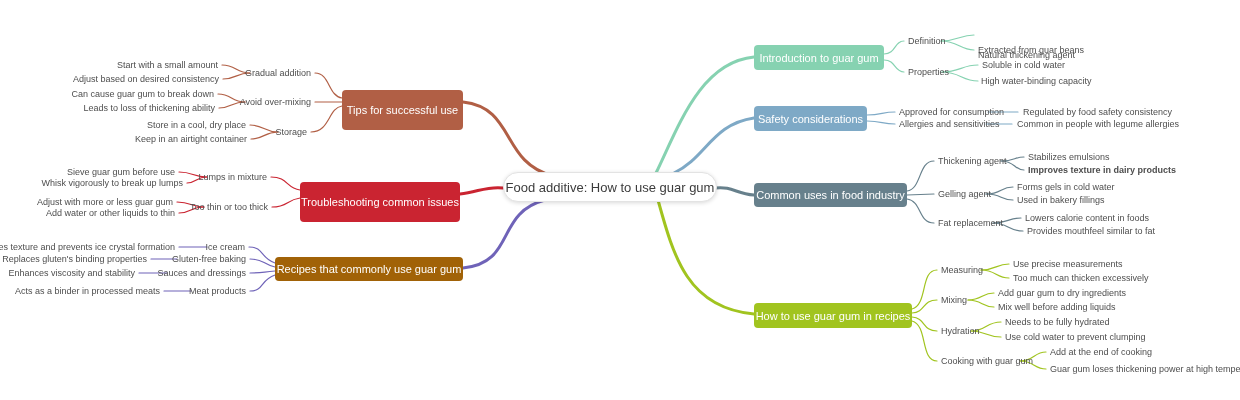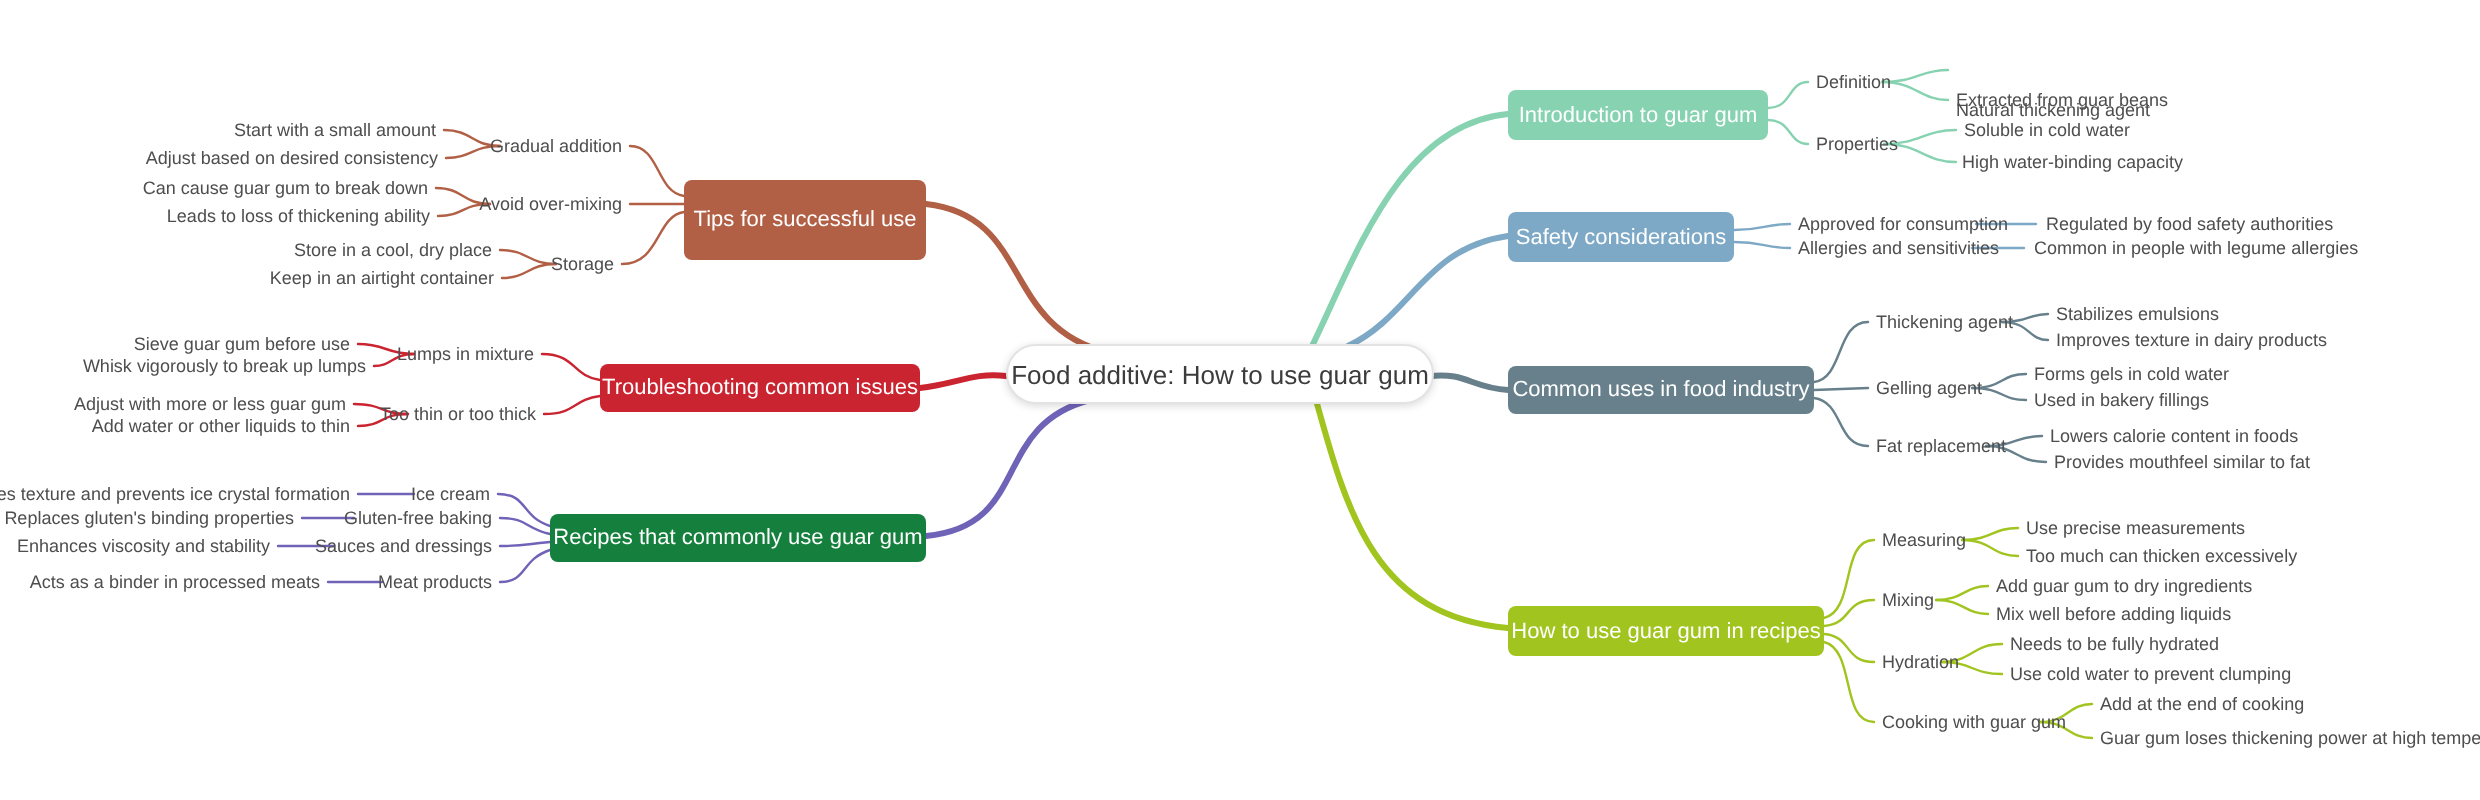--- a/index.html
+++ b/index.html
@@ -110,56 +110,56 @@
   <div class="lbl r" style="right:929px; top:67px;">Gradual addition</div>
   <div class="lbl r" style="right:1022px; top:59px;">Start with a small amount</div>
   <div class="lbl r" style="right:1021px; top:73px;">Adjust based on desired consistency</div>
   <div class="lbl r" style="right:929px; top:96px;margin-left:34px;">Avoid over-mixing</div>
   <div class="lbl r" style="right:1026px; top:88px;">Can cause guar gum to break down</div>
   <div class="lbl r" style="right:1025px; top:102px;">Leads to loss of thickening ability</div>
   <div class="lbl r" style="right:933px; top:126px;">Storage</div>
   <div class="lbl r" style="right:994px; top:119px;">Store in a cool, dry place</div>
   <div class="lbl r" style="right:993px; top:133px;">Keep in an airtight container</div>
 
-  <div class="topic" style="left: 300px; top: 182px; width: 160px; height: 24px; background-color: rgb(202, 36, 49);">Troubleshooting common issues</div>
+  <div class="topic" style="left: 300px; top: 182px; width: 160px; height: 40px; background-color: rgb(202, 36, 49);">Troubleshooting common issues</div>
   <div class="lbl r" style="right:973px; top:171px;">Lumps in mixture</div>
   <div class="lbl r" style="right:1065px; top:166px;">Sieve guar gum before use</div>
   <div class="lbl r" style="right:1057px; top:177px;">Whisk vigorously to break up lumps</div>
   <div class="lbl r" style="right:972px; top:201px;">Too thin or too thick</div>
   <div class="lbl r" style="right:1067px; top:196px;">Adjust with more or less guar gum</div>
   <div class="lbl r" style="right:1065px; top:207px;">Add water or other liquids to thin</div>
 
-  <div class="topic" style="left: 275px; top: 257px; width: 188px; height: 24px; background-color: #15803d;">Recipes that commonly use guar gum</div>
+  <div class="topic" style="left: 275px; top: 257px; width: 188px; height: 24px; background-color: #a16207;">Recipes that commonly use guar gum</div>
   <div class="lbl r" style="right:995px; top:241px;">Ice cream</div>
   <div class="lbl r" style="right:1065px; top:241px;">Improves texture and prevents ice crystal formation</div>
   <div class="lbl r" style="right:994px; top:253px;">Gluten-free baking</div>
   <div class="lbl r" style="right:1093px; top:253px;">Replaces gluten's binding properties</div>
   <div class="lbl r" style="right:994px; top:267px;">Sauces and dressings</div>
   <div class="lbl r" style="right:1105px; top:267px;">Enhances viscosity and stability</div>
   <div class="lbl r" style="right:994px; top:285px;">Meat products</div>
   <div class="lbl r" style="right:1080px; top:285px;">Acts as a binder in processed meats</div>
 
   <div class="topic" style="left: 754px; top: 45px; width: 130px; height: 25px; background-color: rgb(134, 210, 177);">Introduction to guar gum</div>
   <div class="lbl" style="left:908px; top:35px;text-align:right;">Definition</div>
   <div class="lbl" style="left:978px; top:29px;margin-top:20px;">Natural thickening agent</div>
   <div class="lbl" style="left:978px; top:44px;">Extracted from guar beans</div>
   <div class="lbl" style="left:908px; top:66px;">Properties</div>
   <div class="lbl" style="left:982px; top:59px;">Soluble in cold water</div>
   <div class="lbl" style="left:981px; top:75px;">High water-binding capacity</div>
 
   <div class="topic" style="left: 754px; top: 106px; width: 113px; height: 25px; background-color: rgb(126, 169, 198);">Safety considerations</div>
   <div class="lbl" style="left:899px; top:106px;">Approved for consumption</div>
-  <div class="lbl" style="left:1023px; top:106px;">Regulated by food safety authorities</div>
+  <div class="lbl" style="left:1023px; top:106px;">Regulated by food safety consistency</div>
   <div class="lbl" style="left:899px; top:118px;">Allergies and sensitivities</div>
   <div class="lbl" style="left:1017px; top:118px;">Common in people with legume allergies</div>
 
   <div class="topic" style="left: 754px; top: 183px; width: 153px; height: 24px; background-color: rgb(103, 128, 140);">Common uses in food industry</div>
   <div class="lbl" style="left:938px; top:155px;">Thickening agent</div>
   <div class="lbl" style="left:1028px; top:151px;">Stabilizes emulsions</div>
-  <div class="lbl" style="left:1028px; top:164px;">Improves texture in dairy products</div>
+  <div class="lbl" style="left:1028px; top:164px;font-weight:bold;">Improves texture in dairy products</div>
   <div class="lbl" style="left:938px; top:188px;">Gelling agent</div>
   <div class="lbl" style="left:1017px; top:181px;">Forms gels in cold water</div>
   <div class="lbl" style="left:1017px; top:194px;">Used in bakery fillings</div>
   <div class="lbl" style="left:938px; top:217px;">Fat replacement</div>
   <div class="lbl" style="left:1025px; top:212px;">Lowers calorie content in foods</div>
   <div class="lbl" style="left:1027px; top:225px;">Provides mouthfeel similar to fat</div>
 
   <div class="topic" style="left: 754px; top: 303px; width: 158px; height: 25px; background-color: rgb(161, 196, 31);">How to use guar gum in recipes</div>
   <div class="lbl" style="left:941px; top:264px;">Measuring</div>
   <div class="lbl" style="left:1013px; top:258px;">Use precise measurements</div>

